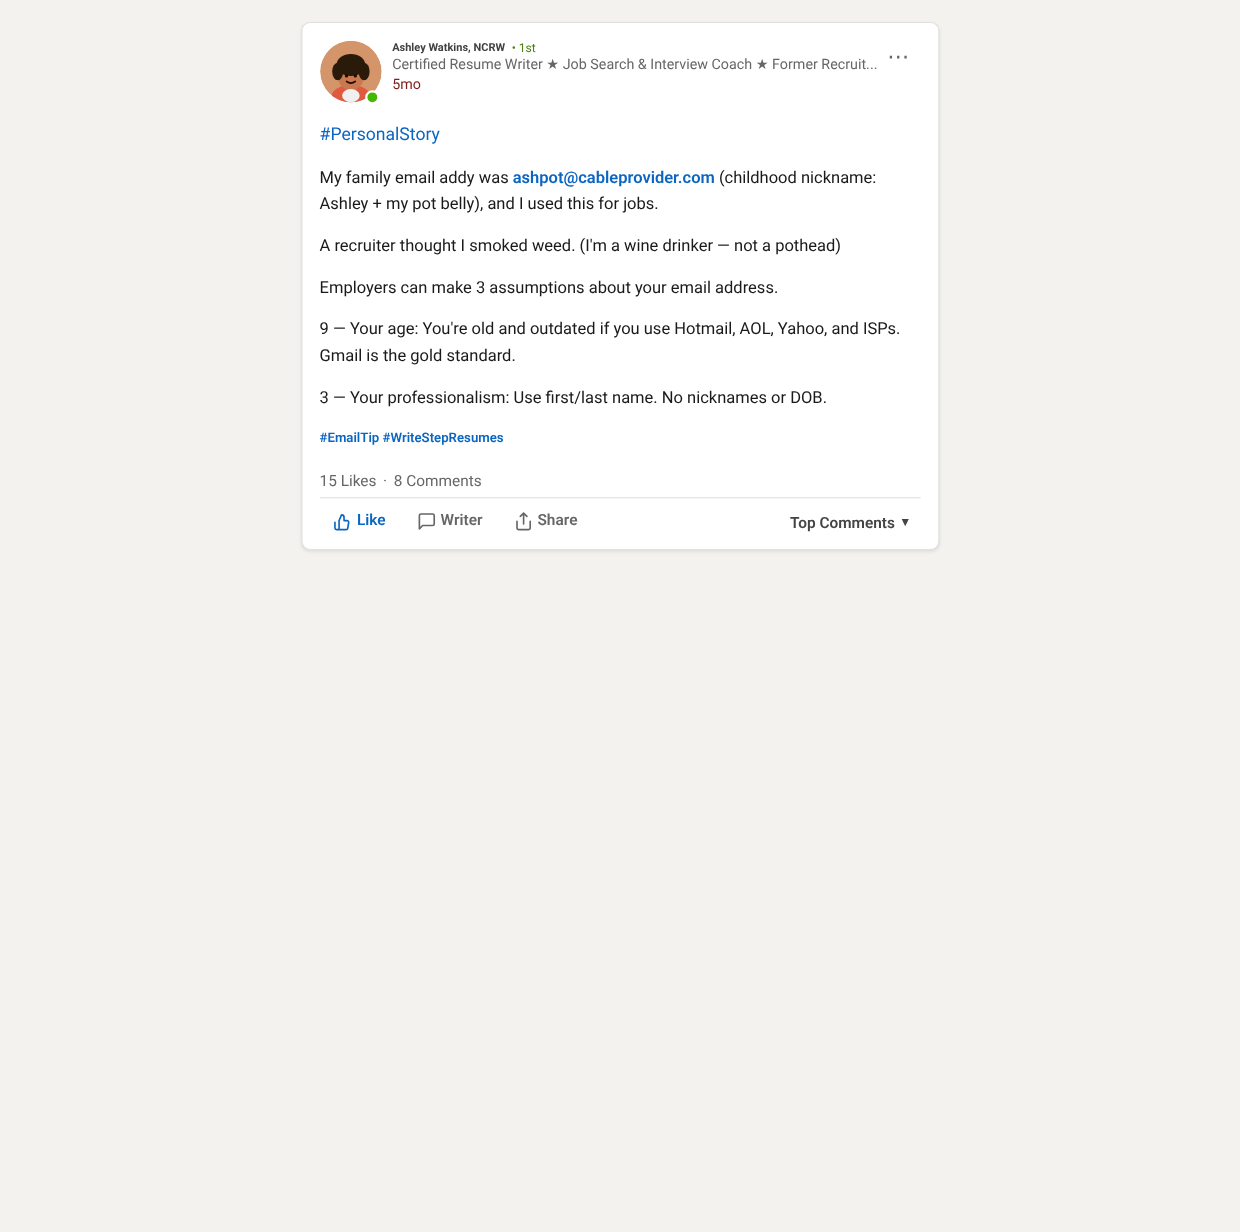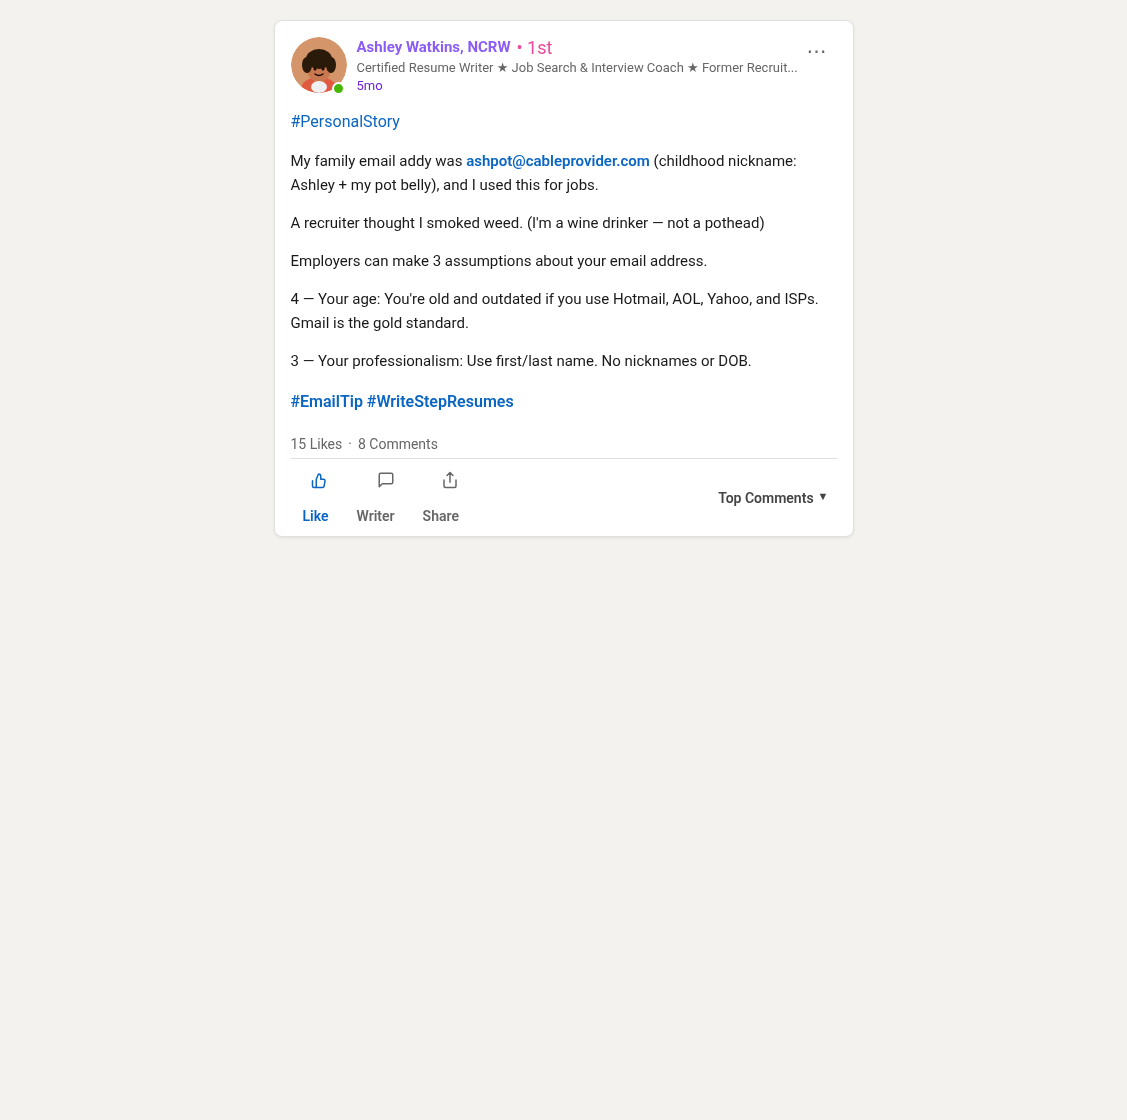--- a/index.html
+++ b/index.html
@@ -67,42 +67,42 @@
     }
 
     .author-name-row {
       display: flex;
       align-items: center;
       gap: 6px;
       flex-wrap: wrap;
     }
 
     .author-name {
-      font-size: 15px;
+      font-size: 10px;
       font-weight: 700;
-      color: #8b5cf6;
+      color: #404040;
       line-height: 1.3;
     }
 
     .connection-badge {
-      font-size: 18px;
-      color: #ec4899;
+      font-size: 11px;
+      color: #4d7c0f;
       font-weight: 400;
     }
 
     .author-title {
       font-size: 13px;
       color: #666666;
       line-height: 1.4;
       margin-top: 1px;
     }
 
     .post-time {
       font-size: 13px;
-      color: #6d28d9;
+      color: #7f1d1d;
       margin-top: 1px;
     }
 
     .more-options {
       color: #666666;
       font-size: 20px;
       cursor: pointer;
       padding: 4px 8px;
       letter-spacing: 2px;
       line-height: 1;
@@ -133,21 +133,21 @@
 
     .email-link {
       color: #0a66c2;
       font-weight: 600;
       text-decoration: none;
     }
 
     .hashtags-bottom {
       color: #0a66c2;
       font-weight: 600;
-      font-size: 16px;
+      font-size: 12px;
       margin-top: 16px;
       display: block;
     }
 
     
     .post-stats {
       display: flex;
       align-items: flex-start;
       gap: 6px;
       padding: 10px 0 6px 0;
@@ -166,32 +166,31 @@
     }
 
     .actions-left {
       display: flex;
       align-items: center;
       gap: 4px;
     }
 
     .action-btn {
       display: flex;
-      align-items: flex-end;
-      gap: 16px;
+      align-items: flex-start;
+      gap: 4px;
       padding: 8px 12px;
       border: none;
       background: none;
       cursor: pointer;
       border-radius: 4px;
       font-size: 14px;
       color: #666666;
       font-weight: 600;
       font-family: inherit;
-      flex-direction: column;
     }
 
     .action-btn.like-btn {
       color: #0a66c2;
     }
 
     .action-btn.like-btn .btn-icon {
       color: #0a66c2;
     }
 
@@ -267,21 +266,21 @@
     <span class="hashtag-top">#PersonalStory</span>
 
     <p>
       <span>My family email addy was </span><a class="email-link" href="#">ashpot@cableprovider.com</a><span> (childhood nickname: Ashley + my pot belly), and I used this for jobs.</span>
     </p>
 
     <p>A recruiter thought I smoked weed. (I'm a wine drinker — not a pothead)</p>
 
     <p>Employers can make 3 assumptions about your email address.</p>
 
-    <p>4 — Your age: You're old and outdated if you use Hotmail, AOL, Yahoo, and ISPs. Gmail is the gold standard.</p>
+    <p>9 — Your age: You're old and outdated if you use Hotmail, AOL, Yahoo, and ISPs. Gmail is the gold standard.</p>
 
 
     <p>3 — Your professionalism: Use first/last name. No nicknames or DOB.</p>
 
 
     <span class="hashtags-bottom">#EmailTip #WriteStepResumes</span>
   </div>
 
   <div class="post-stats">
     <span>15 Likes</span>

